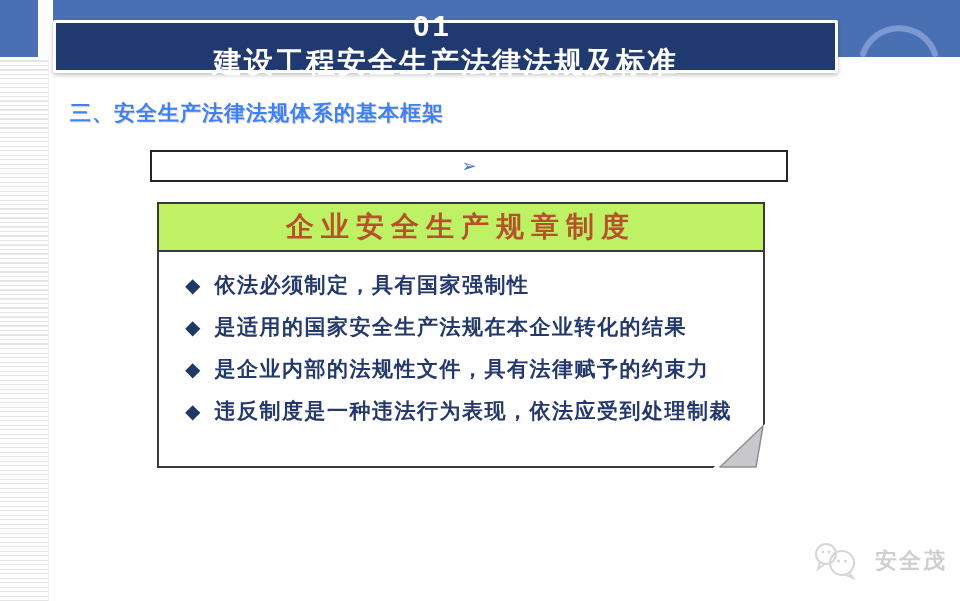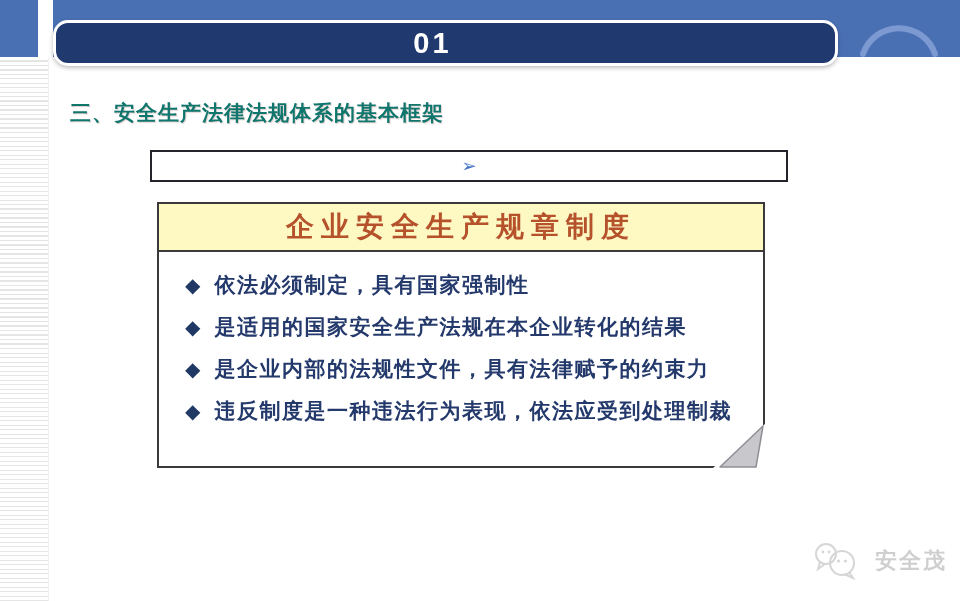--- a/index.html
+++ b/index.html
@@ -7,55 +7,55 @@
     position:relative;width:960px;height:601px;background:#ffffff;
     overflow:hidden;margin:0 auto;
     font-family:"Liberation Sans", sans-serif;
   }
   
   .band{position:absolute;left:0;top:0;width:960px;height:57px;background:#4a70b4;}
   .band-notch{position:absolute;left:38px;top:0;width:15px;height:57px;background:#ffffff;}
   .arc{position:absolute;left:853px;top:10px;width:92px;height:48px;}
   
   .banner{
-    position:absolute;left:53px;top:20px;width:785px;height:46px;
-    background:#20396e;border:3px solid #ffffff;border-radius:15px;
+    position:absolute;left:53px;top:20px;width:785px;height:53px;
+    background:#20396e;border:3px solid #ffffff;border-radius:2px;
     box-sizing:border-box;display:flex;align-items:center;justify-content:center;
     box-shadow:0 2px 4px rgba(0,0,0,.25);
     flex-direction:column;
   }
   .banner span{color:#ffffff;font-weight:bold;font-size:29px;letter-spacing:2px;}
   .banner .num{margin-right:26px;letter-spacing:3px;}
   
   .stripes{
     position:absolute;left:0;top:57px;width:48px;height:544px;
     background:repeating-linear-gradient(180deg,#ffffff 0px,#ffffff 3px,#e5e5e5 3px,#e5e5e5 4.5px);
     border-right:1px solid #f0f0f0;
   }
   
   .heading{
     position:absolute;left:70px;top:99px;
-    color:#0f766e;font-size:21px;font-weight:bold;letter-spacing:1px;
+    color:#3b82f6;font-size:21px;font-weight:bold;letter-spacing:1px;
     text-shadow:1px 1px 1px rgba(120,20,10,.2);
   }
   
   .pointer{
     position:absolute;left:150px;top:150px;width:638px;height:32px;
     border:2px solid #23232b;box-sizing:border-box;background:#ffffff;
     display:flex;align-items:center;justify-content:center;gap:14px;
   }
   .pointer .arrowglyph{color:#4273c8;font-size:18px;line-height:1;}
   .pointer .ptext{color:#4273c8;font-size:20px;font-weight:bold;letter-spacing:1px;white-space:nowrap;}
   
   .card{
     position:absolute;left:157px;top:202px;width:608px;height:266px;
     border:2px solid #3a3a3a;box-sizing:border-box;background:#ffffff;
   }
   .card-header{
-    height:46px;background:#fef9c3;border-bottom:2px solid #3a3a3a;
+    height:46px;background:#bef264;border-bottom:2px solid #3a3a3a;
     display:flex;align-items:center;justify-content:center;
   }
   .card-header span{
     font-family:"Liberation Serif", serif;
     color:#b5522b;font-size:28px;letter-spacing:7px;font-weight:bold;
   }
   .bullets{padding:17px 18px 0 26px;}
   .brow{display:flex;align-items:center;gap:14px;margin-bottom:11px;height:31px;}
   .diamond{color:#1f3864;font-size:20px;line-height:1;flex:0 0 auto;}
   .btext{
@@ -75,20 +75,21 @@
 <div id="slide">
 
   <div class="band"></div>
   <div class="band-notch"></div>
   <svg class="arc" viewBox="0 0 92 48">
     <path d="M10,44 A38,38 0 0 1 82,44" fill="none" stroke="#7d99d2" stroke-width="6" stroke-linecap="round"></path>
   </svg>
 
   <div class="banner">
     <span class="num">01</span>
+    <span class="ttl">建设工程安全生产法律法规及标准</span>
   </div>
 
   <div class="stripes"></div>
 
   <div class="heading">三、安全生产法律法规体系的基本框架</div>
 
   <div class="pointer">
     <span class="arrowglyph">➢</span>
   </div>
 

